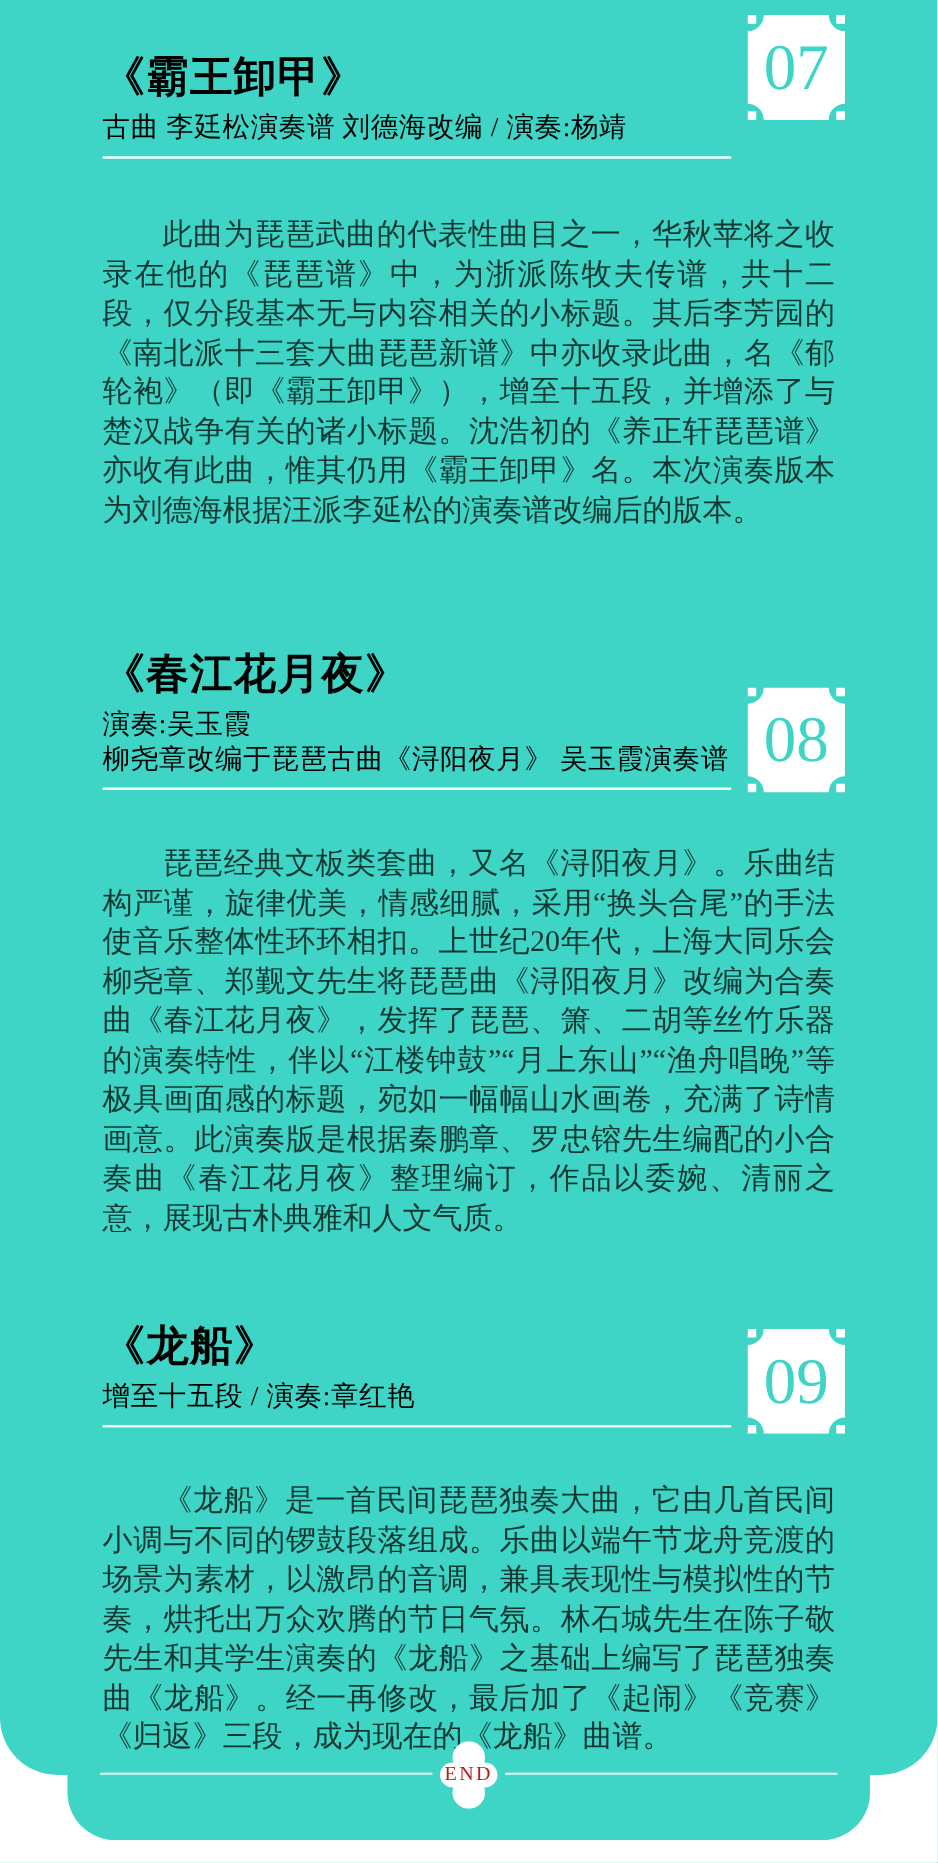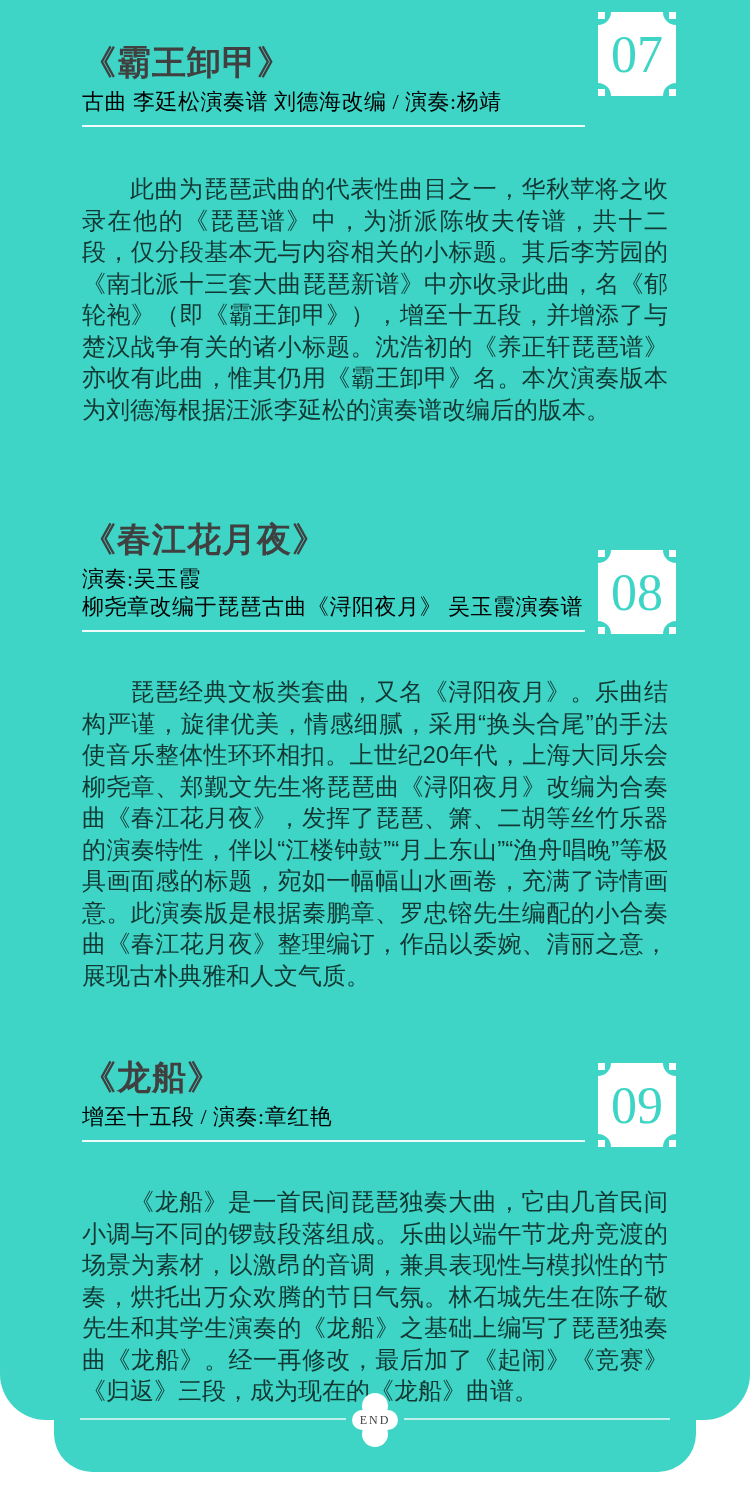--- a/index.html
+++ b/index.html
@@ -28,21 +28,21 @@
   }
   .section{
     position:relative;
     margin:0 82px;
     width:586px;
   }
   .sec-1{padding-top:40px;}
   .sec-2{margin-top:92px;}
   .sec-3{margin-top:64px;}
   .piece-title{
-    color:#404040;
+    color:#000000;
     font-size:34px;
     line-height:44px;
     font-weight:bold;
     font-family:"DejaVu Serif","Liberation Serif",serif;
     letter-spacing:1px;
   }
   .piece-subtitle{margin-top:4px;}
   .subtitle-line{
     display:block;
     color:#000000;
@@ -57,21 +57,21 @@
     width:503px;height:2px;
     background:rgba(255,255,255,0.92);
   }
   .piece-description{
     margin:44px 0 0 0;
     color:#113833;
     font-size:24px;
     line-height:31.5px;
     text-align:justify;
     text-indent:2em;
-    font-family:Liberation Sans, sans-serif;
+    font-family:Liberation Serif, serif;
   }
   .sec-1 .piece-description{margin-top:46px;}
   .badge{
     position:absolute;
     left:516px;
     width:78px;height:84px;
   }
   .sec-1 .badge{top:12px;}
   .sec-2 .badge{top:33px;}
   .sec-3 .badge{top:8px;}
@@ -101,23 +101,23 @@
   .end-ornament{
     position:absolute;
     left:351px;top:1393px;
     width:48px;height:54px;
   }
   .end-label{
     position:absolute;
     left:351px;top:1393px;
     width:48px;height:54px;
     display:flex;align-items:center;justify-content:center;
-    color:#404040;
+    color:#b91c1c;
     font-family:"Liberation Serif","DejaVu Serif",serif;
-    font-size:12px;
+    font-size:16px;
     letter-spacing:2px;
   }
 </style>
 </head>
 <body>
 
 <div class="page">
 
   <div class="card-under"></div>
 

